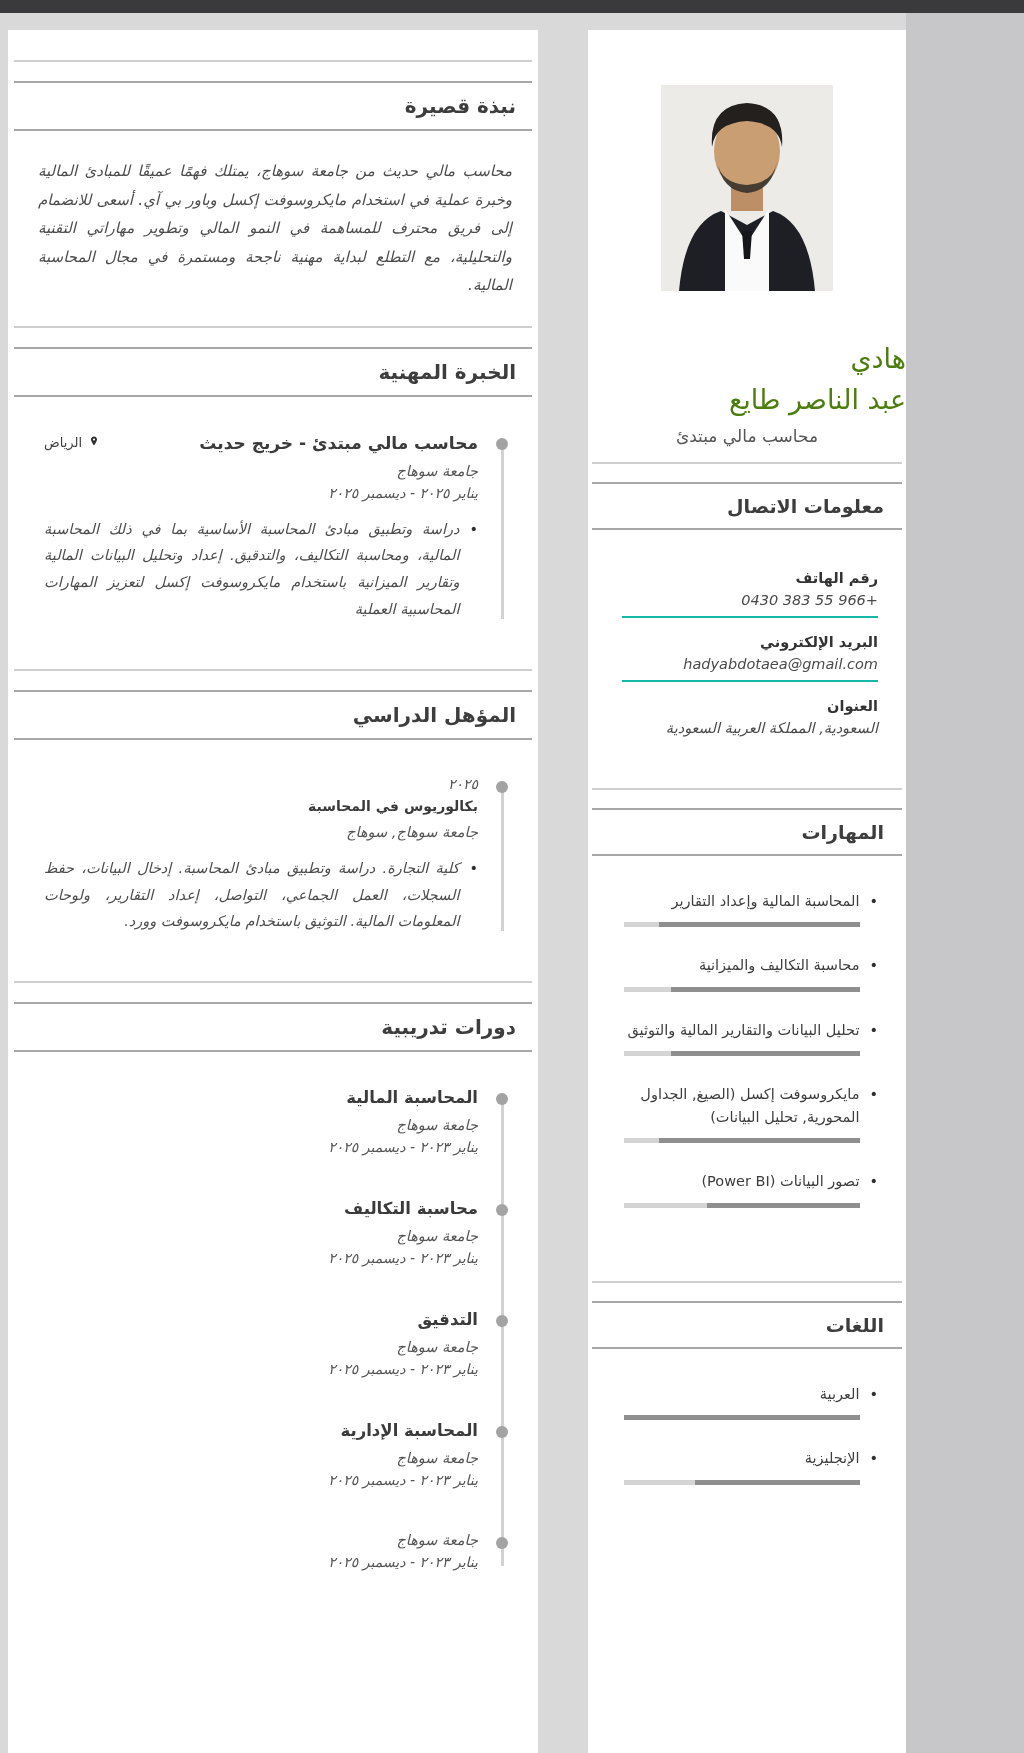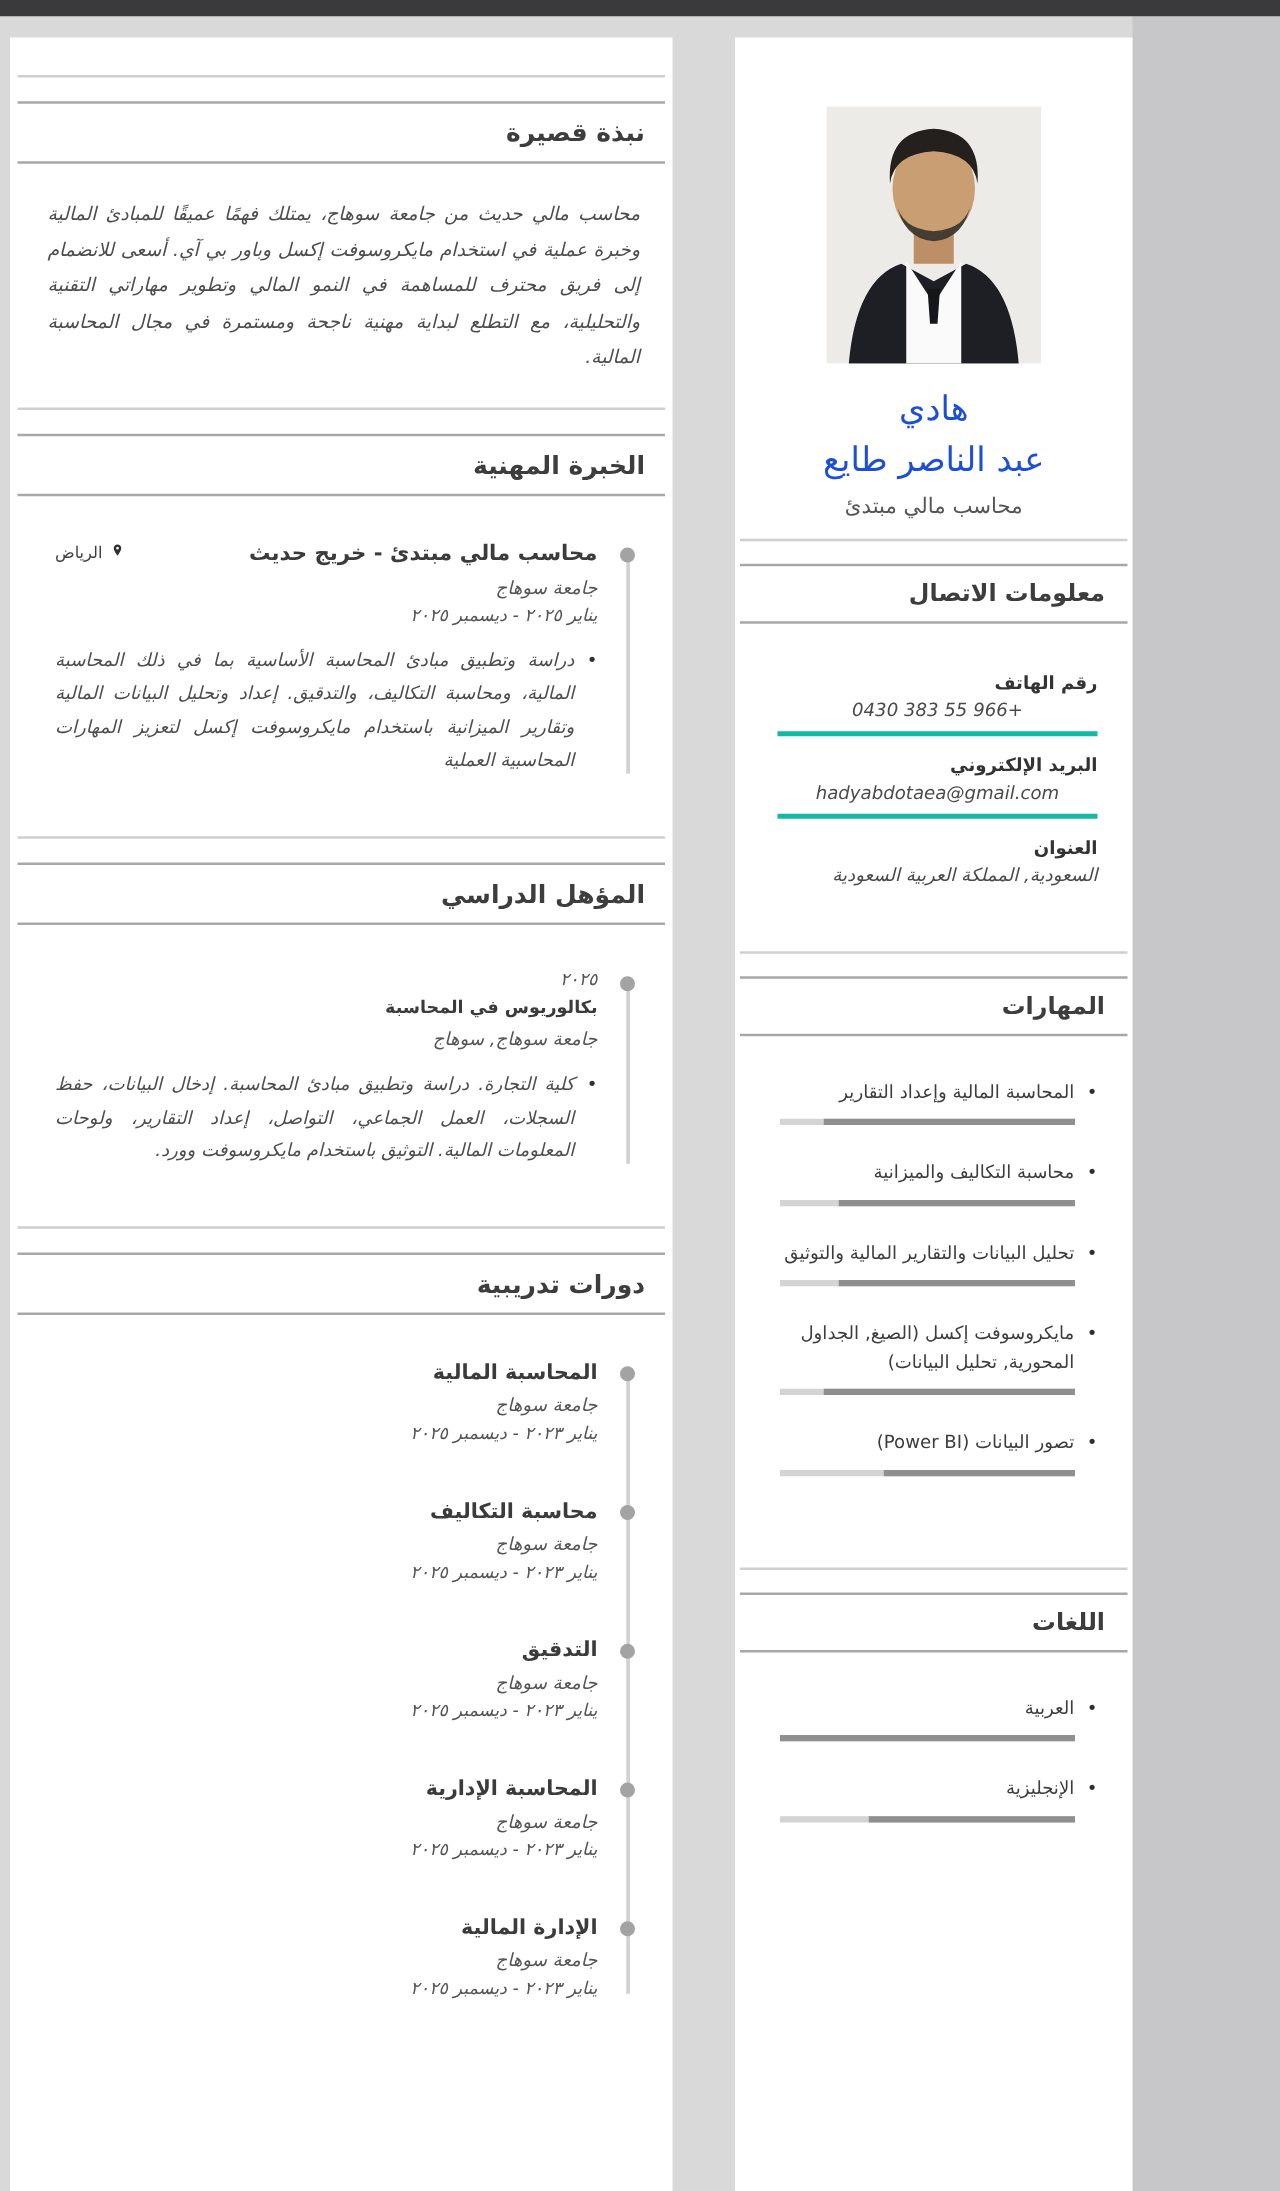--- a/index.html
+++ b/index.html
@@ -53,27 +53,27 @@
   .year { font-style:italic; font-size:14px; color:#555; }
   .deg { font-size:14px; font-weight:bold; color:#3b3b3b; margin-top:6px; }
   .bullets { margin-top:15px; }
   .bullet { display:flex; gap:10px; font-size:14.5px; font-style:italic; color:#4d4d4d; line-height:1.85; text-align:justify; }
   .blt { font-style:normal; color:#2f2f2f; }
   .c-entry { position:relative; margin-bottom:44px; }
   .c-title { font-size:16.5px; font-weight:bold; color:#3b3b3b; }
 
   
   .photo-wrap { width:172px; height:206px; margin:0 auto; overflow:hidden; }
-  .name { margin-top:17px; text-align:center; font-size:27px; color:#1d4ed8; line-height:1.5; }
+  .name { margin-top:48px; text-align:right; font-size:27px; color:#4d7c0f; line-height:1.5; }
   .subtitle { text-align:center; font-size:17px; color:#555; margin-top:6px; }
   .contact { padding:34px 24px 28px 30px; }
   .c-label { font-weight:bold; font-size:14.5px; color:#333; margin-top:16px; }
   .c-label:first-child { margin-top:6px; }
   .c-value { font-style:italic; font-size:14.5px; color:#4a4a4a; margin-top:6px; padding-bottom:8px; }
-  .underlined { border-bottom:4px solid #14b8a6;text-align:center; }
+  .underlined { border-bottom:2px solid #14b8a6; }
   .skills, .langs { padding:34px 24px 30px 30px; }
   .skill, .lang { margin-bottom:27px; }
   .skill-row { display:flex; gap:10px; font-size:14.5px; color:#3d3d3d; line-height:1.55; }
   .skill-bar { position:relative; height:5px; background:#d4d4d4; margin:10px 18px 0 2px; }
   .skill-fill { position:absolute; right:0; top:0; bottom:0; background:#8f8f8f; }
 </style>
 </head>
 <body>
 
 <div class="topbar"></div>
@@ -162,21 +162,20 @@
 
       <div class="c-entry">
         <span class="dot"></span>
         <div class="c-title">المحاسبة الإدارية</div>
         <div class="org">جامعة سوهاج</div>
         <div class="dates">يناير ٢٠٢٣ - ديسمبر ٢٠٢٥</div>
       </div>
 
       <div class="c-entry">
         <span class="dot"></span>
-        <div class="c-title">الإدارة المالية</div>
         <div class="org">جامعة سوهاج</div>
         <div class="dates">يناير ٢٠٢٣ - ديسمبر ٢٠٢٥</div>
       </div>
 
     </div>
   </section>
 </div>
 
 <div class="side-card">
 

